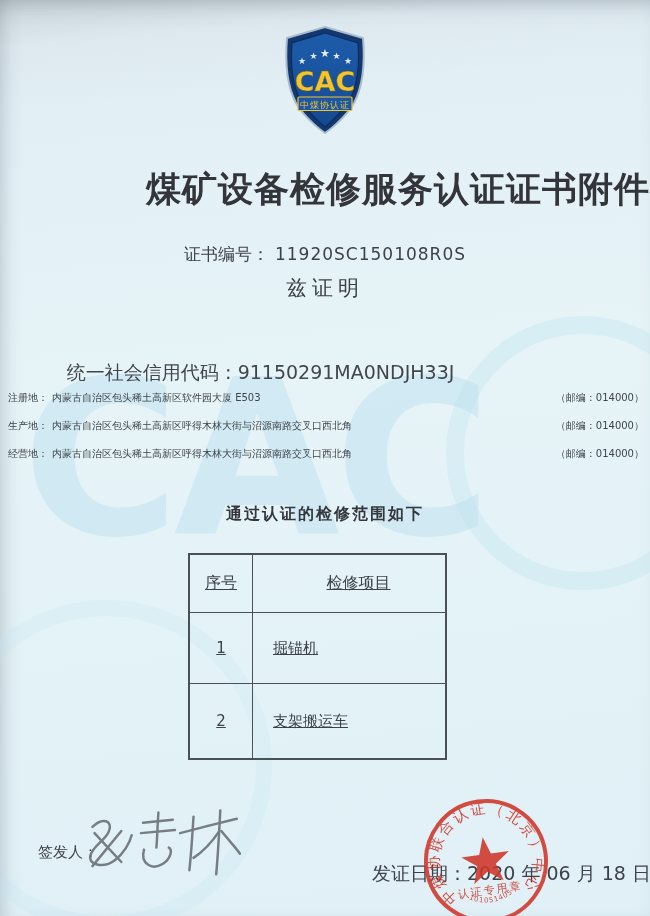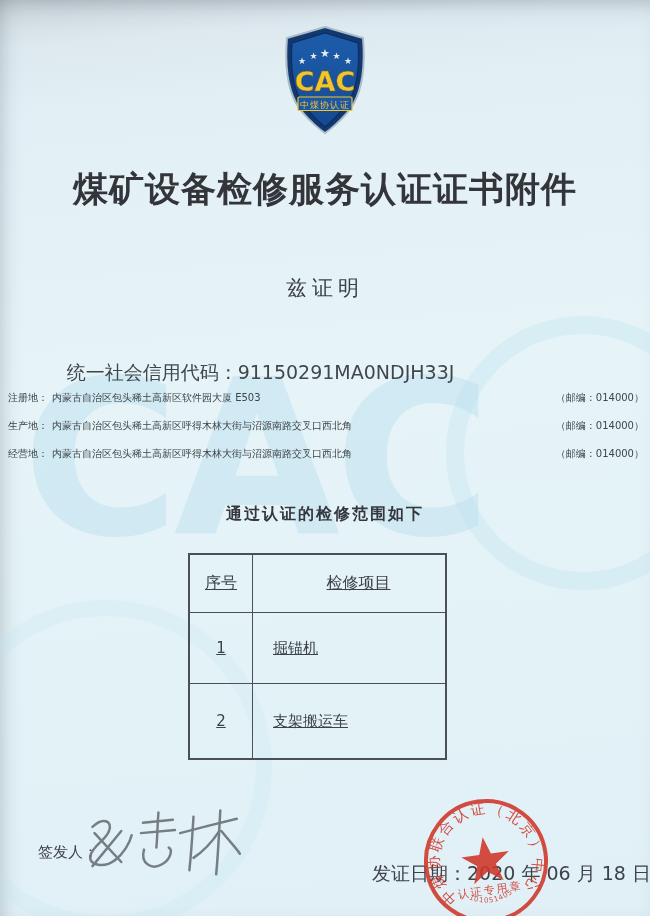--- a/index.html
+++ b/index.html
@@ -16,21 +16,21 @@
     font-size:215px;font-weight:bold;letter-spacing:-6px;line-height:1;
     color:rgba(163,212,233,.30);user-select:none;pointer-events:none;
   }
   .wm-ring{position:absolute;z-index:1;border-radius:50%;pointer-events:none;}
   .wm-ring.r1{left:446px;top:316px;width:238px;height:238px;border:18px solid rgba(185,225,240,.30);}
   .wm-ring.r2{left:-60px;top:600px;width:300px;height:300px;border:16px solid rgba(190,228,242,.22);}
   .z2{position:absolute;z-index:2;}
   
   .badge{left:270px;top:24px;width:110px;height:114px;}
   
-  .title{left:0;top:166px;width:650px;text-align:center;font-size:35px;font-weight:700;
+  .title{left:0;top:166px;width:650px;text-align:right;font-size:35px;font-weight:700;
          color:#33353a;letter-spacing:1px;}
   .certno{left:0;top:243px;width:650px;text-align:center;font-size:17px;color:#3d4249;}
   .certno .val{margin-left:6px;letter-spacing:1px;}
   .declare{left:0;top:274px;width:650px;text-align:center;font-size:21px;letter-spacing:5px;color:#3a3f45;}
   .company{left:0;top:302px;width:650px;text-align:center;font-size:29px;font-weight:700;
            letter-spacing:1px;color:#33363c;}
   .credit{left:0;top:360px;width:521px;text-align:center;font-size:19px;color:#41464d;}
   
   .addr-wrap{left:8px;top:391px;width:636px;}
   .addr-row{display:flex;align-items:baseline;font-size:10px;color:#3f444b;margin-bottom:14px;white-space:nowrap;}
@@ -84,20 +84,23 @@
       <text x="66.5" y="35">★</text>
       <text x="78" y="40">★</text>
     </g>
     <text x="55" y="67" text-anchor="middle" font-size="27" font-weight="bold" fill="#f3c52d" stroke="#8a6a10" stroke-width="0.4">CAC</text>
     <rect x="28" y="73" width="54" height="13.5" fill="#1c57a5" stroke="#f3c52d" stroke-width="1.2" rx="1"></rect>
     <text x="55" y="83.5" text-anchor="middle" font-size="9" letter-spacing="1" fill="#f3c52d">中煤协认证</text>
   </svg>
 
   <div class="z2 title">煤矿设备检修服务认证证书附件</div>
 
+  <div class="z2 certno">
+    <span>证书编号：</span><span class="val">11920SC150108R0S</span>
+  </div>
 
   <div class="z2 declare">兹证明</div>
 
 
   <div class="z2 credit">
     <span>统一社会信用代码：</span><span>91150291MA0NDJH33J</span>
   </div>
 
   <div class="z2 addr-wrap">
     <div class="addr-row">

